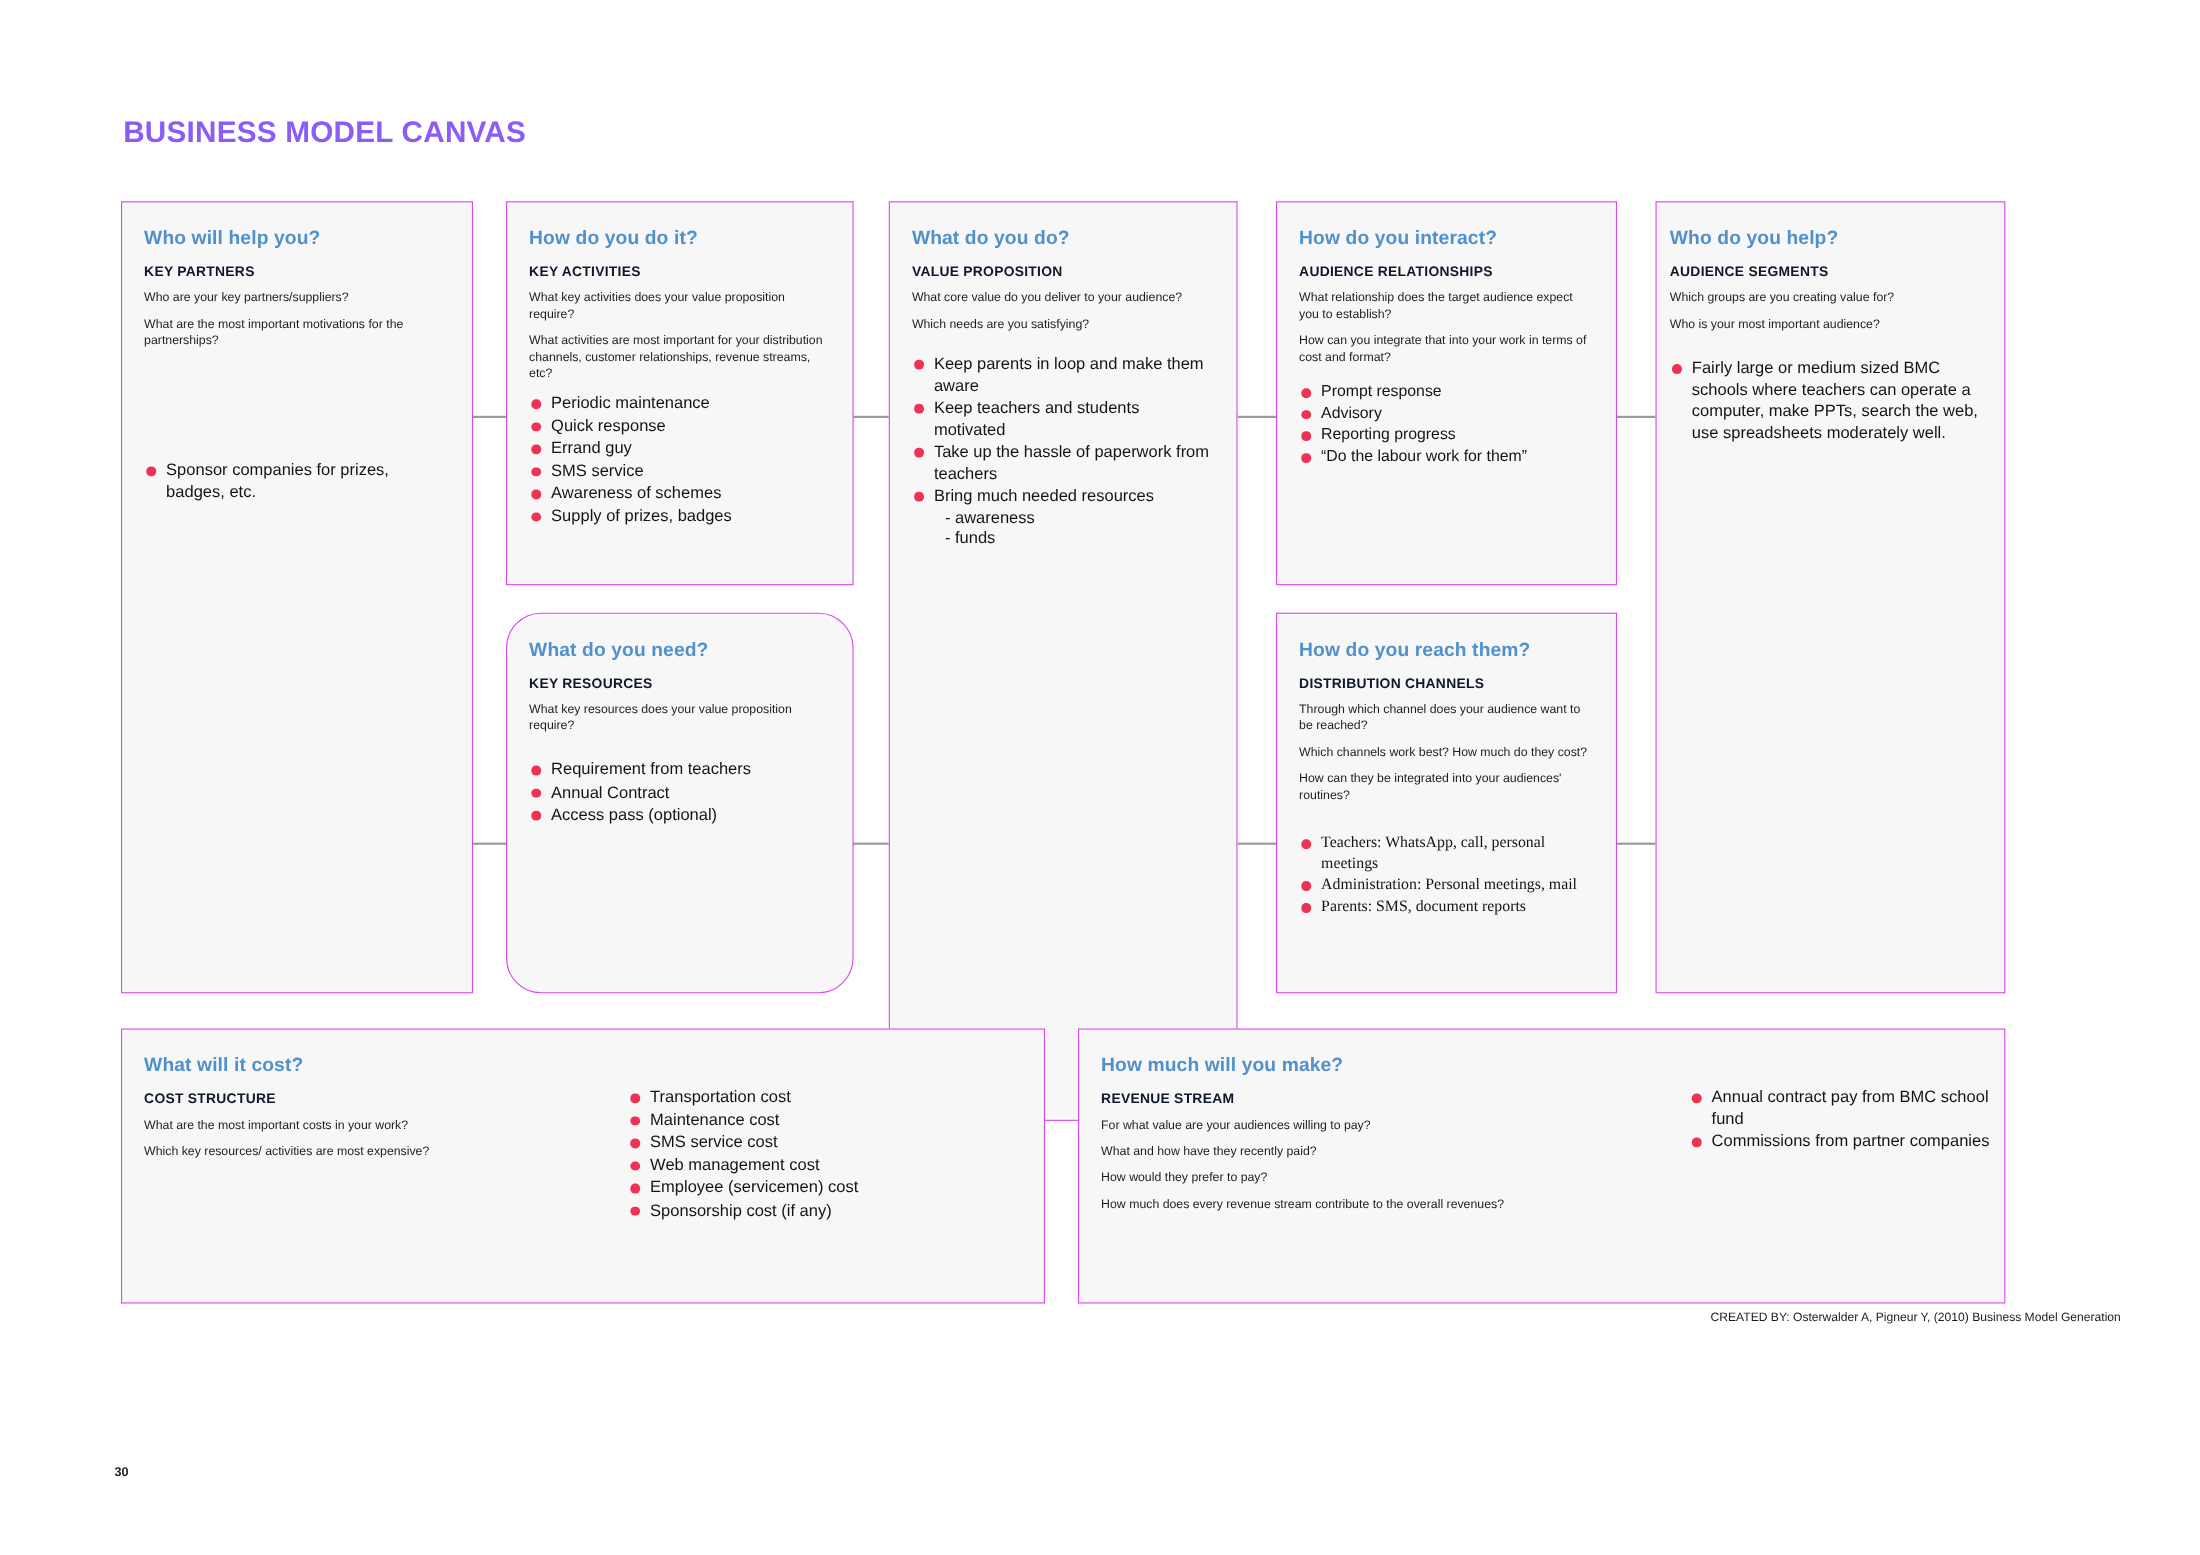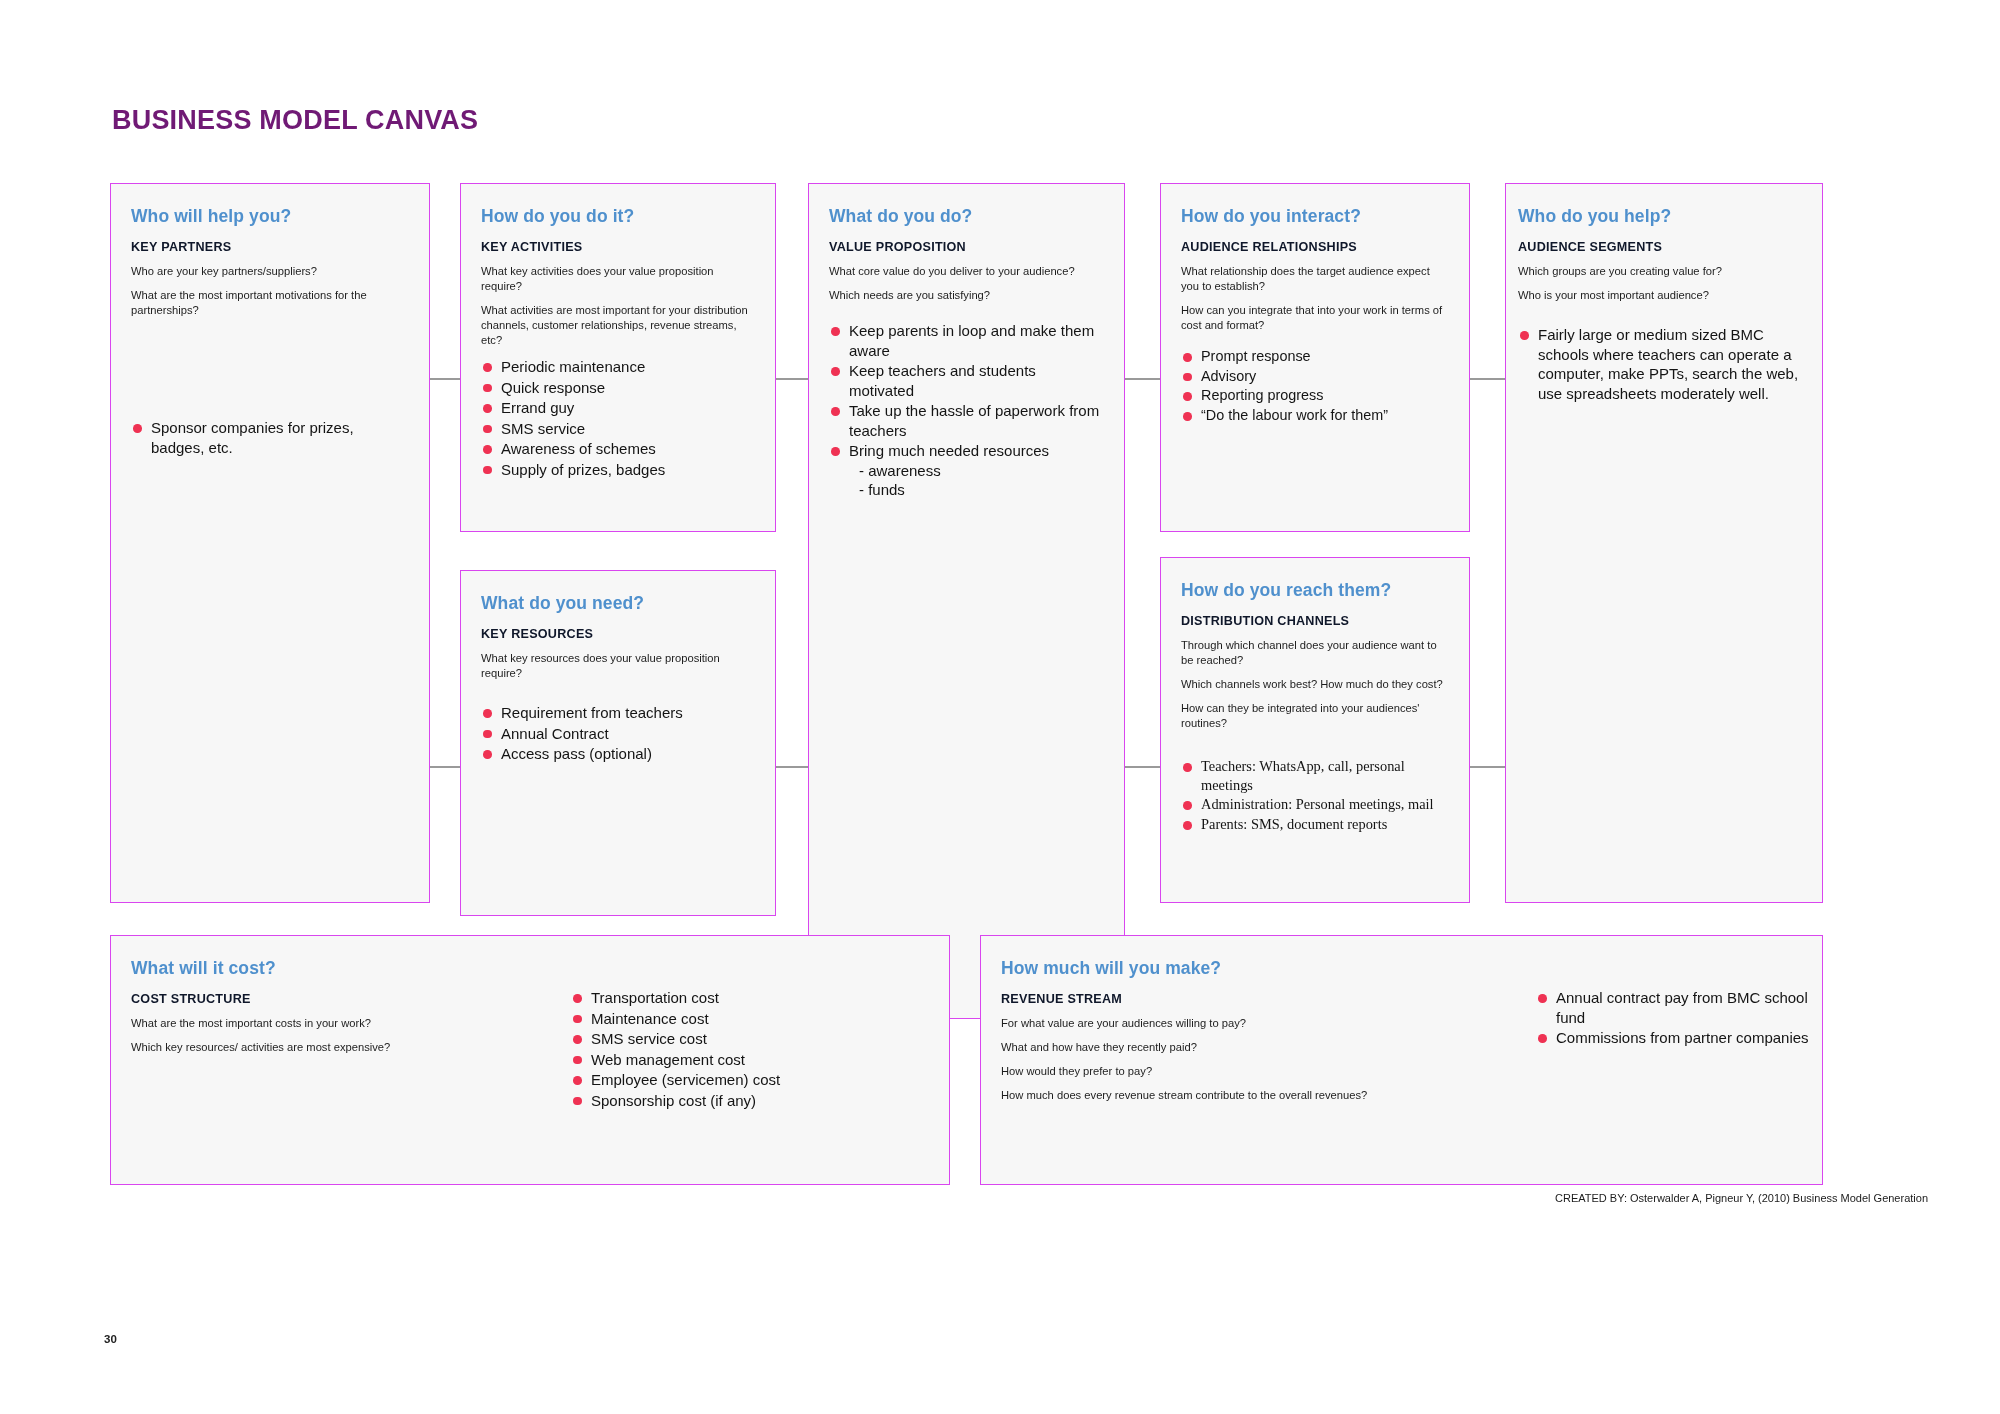--- a/index.html
+++ b/index.html
@@ -8,21 +8,21 @@
     background: #ffffff;
     font-family: "Liberation Sans", sans-serif;
     color: #1a1a1a;
     overflow: hidden;
   }
   .page { position: relative; width: 2000px; height: 1414px; }
 
   .doc-title {
     position: absolute; left: 112px; top: 105px;
     font-size: 27px; font-weight: bold; letter-spacing: 0.2px;
-    color: #701a75;
+    color: #8b5cf6;
   }
 
   
   .panel {
     position: absolute;
     background: #f7f7f7;
     border: 1px solid #d946ef;
     padding: 22px 20px 16px 20px;
   }
 
@@ -133,21 +133,21 @@
     <ul class="bullets content-list">
       <li><span>Periodic maintenance</span></li>
       <li><span>Quick response</span></li>
       <li><span>Errand guy</span></li>
       <li><span>SMS service</span></li>
       <li><span>Awareness of schemes</span></li>
       <li><span>Supply of prizes, badges</span></li>
     </ul>
   </div>
 
-  <div class="panel" style="left:460px; top:570px; width:316px; height:346px;">
+  <div class="panel" style="left:460px; top:557px; width:316px; height:346px;border-radius:32px;">
     <div class="q-title">What do you need?</div>
     <div class="sec-label">KEY RESOURCES</div>
     <div class="prompt">What key resources does your value proposition require?</div>
     <ul class="bullets content-list" style="margin-top:22px;">
       <li><span>Requirement from teachers</span></li>
       <li><span>Annual Contract</span></li>
       <li><span>Access pass (optional)</span></li>
     </ul>
   </div>
 

